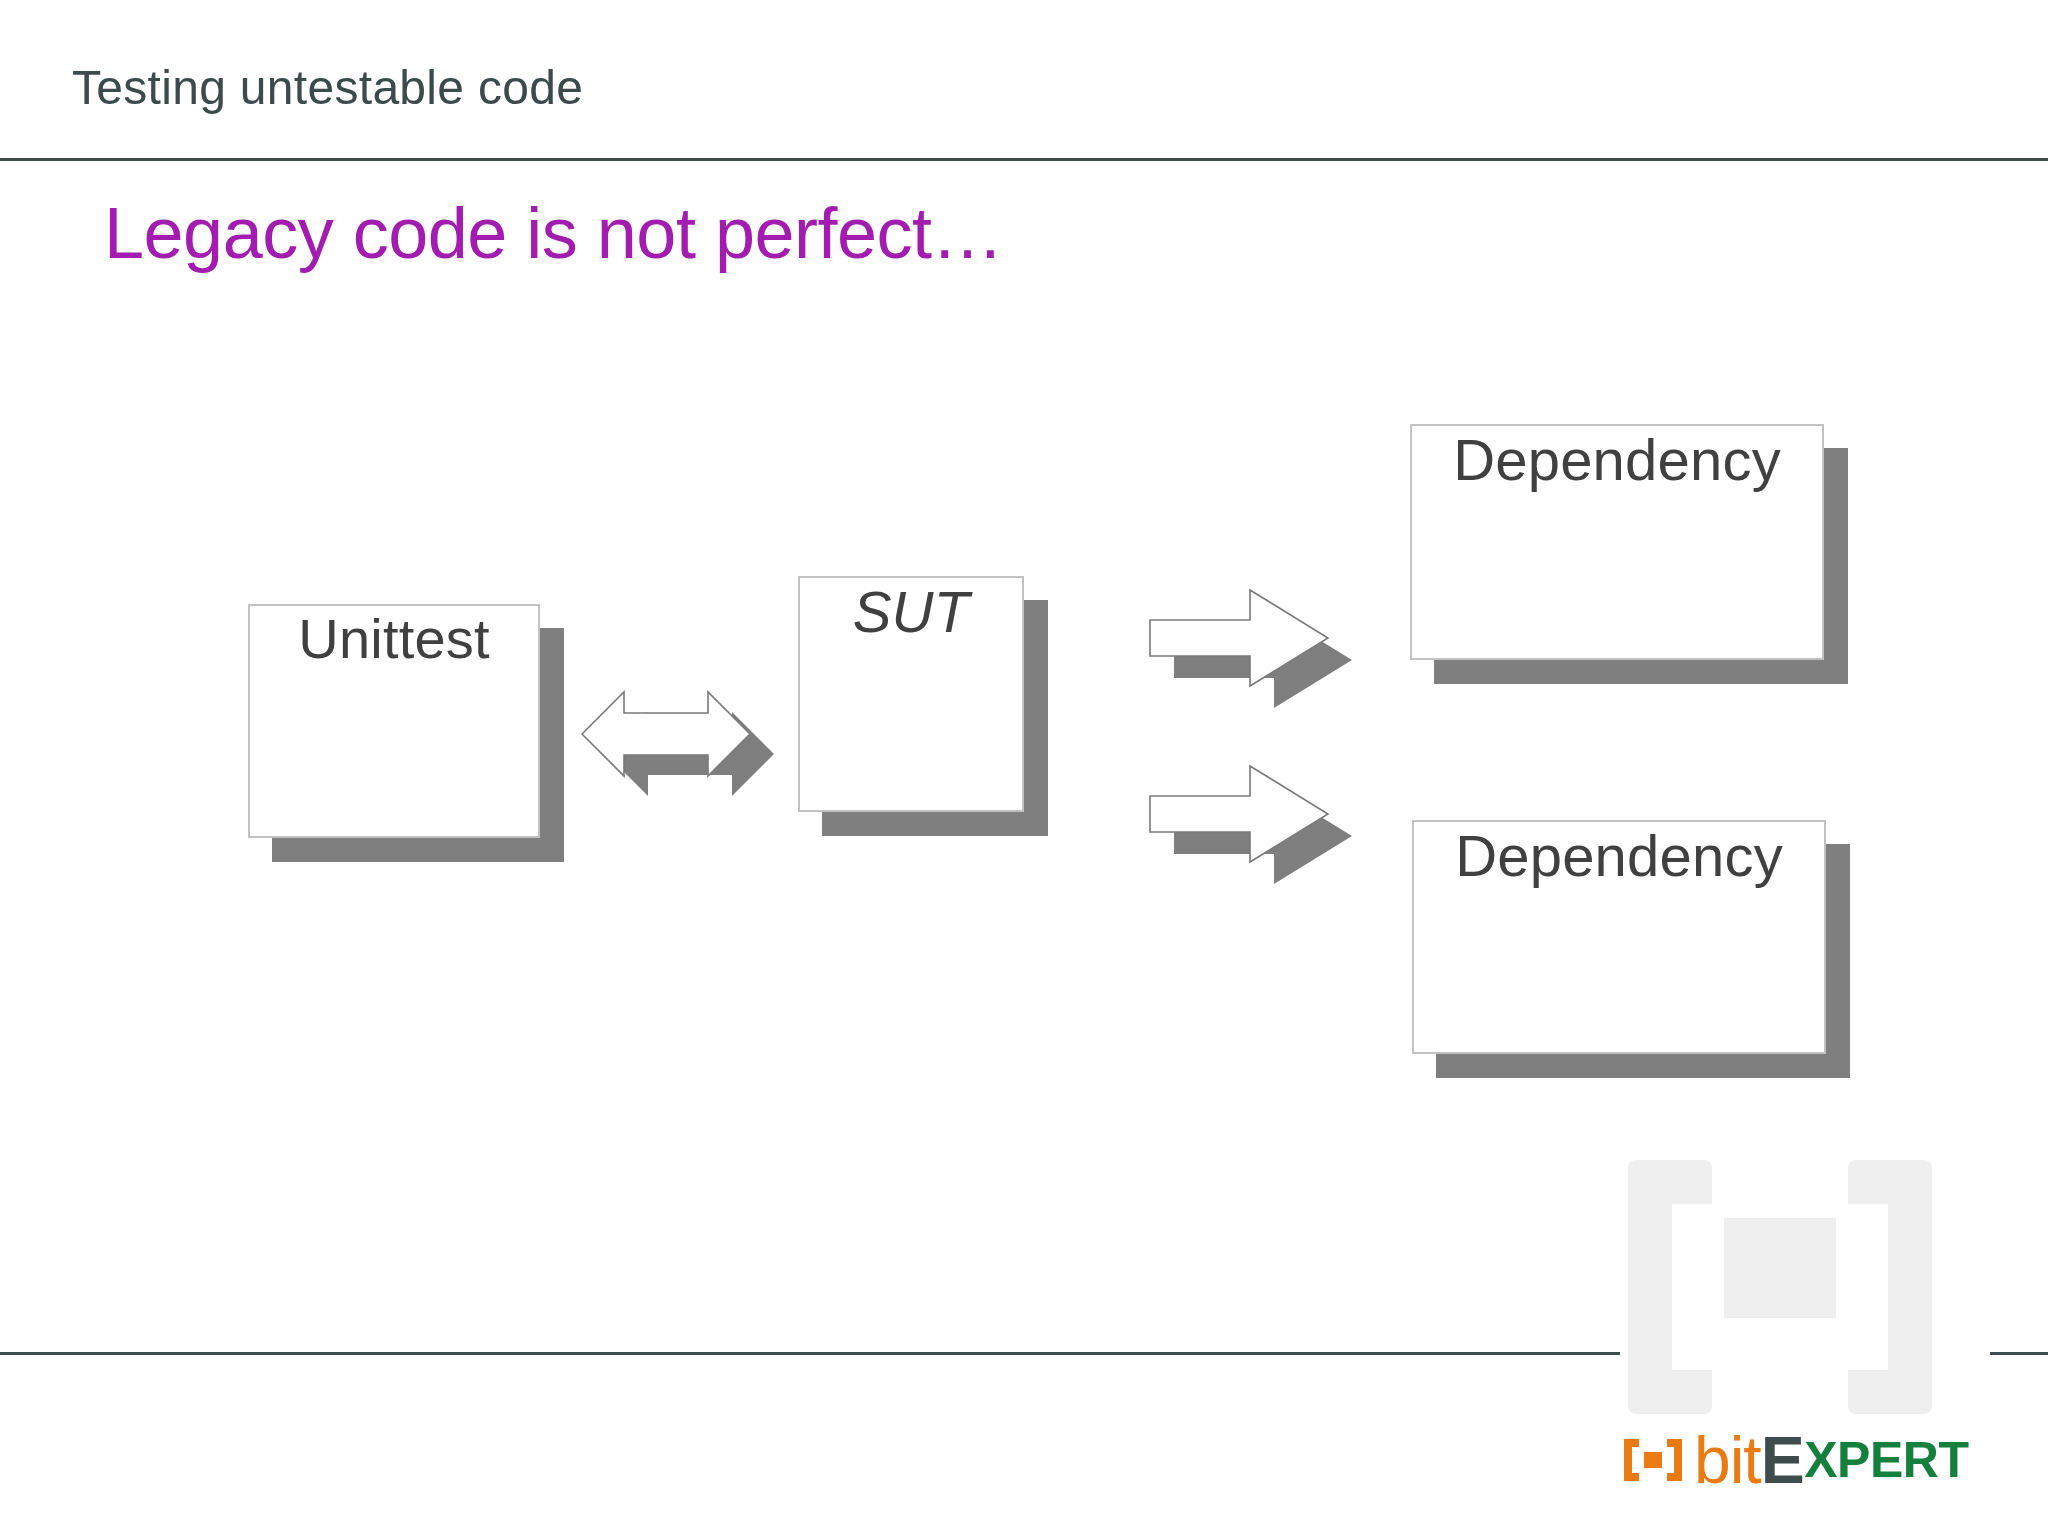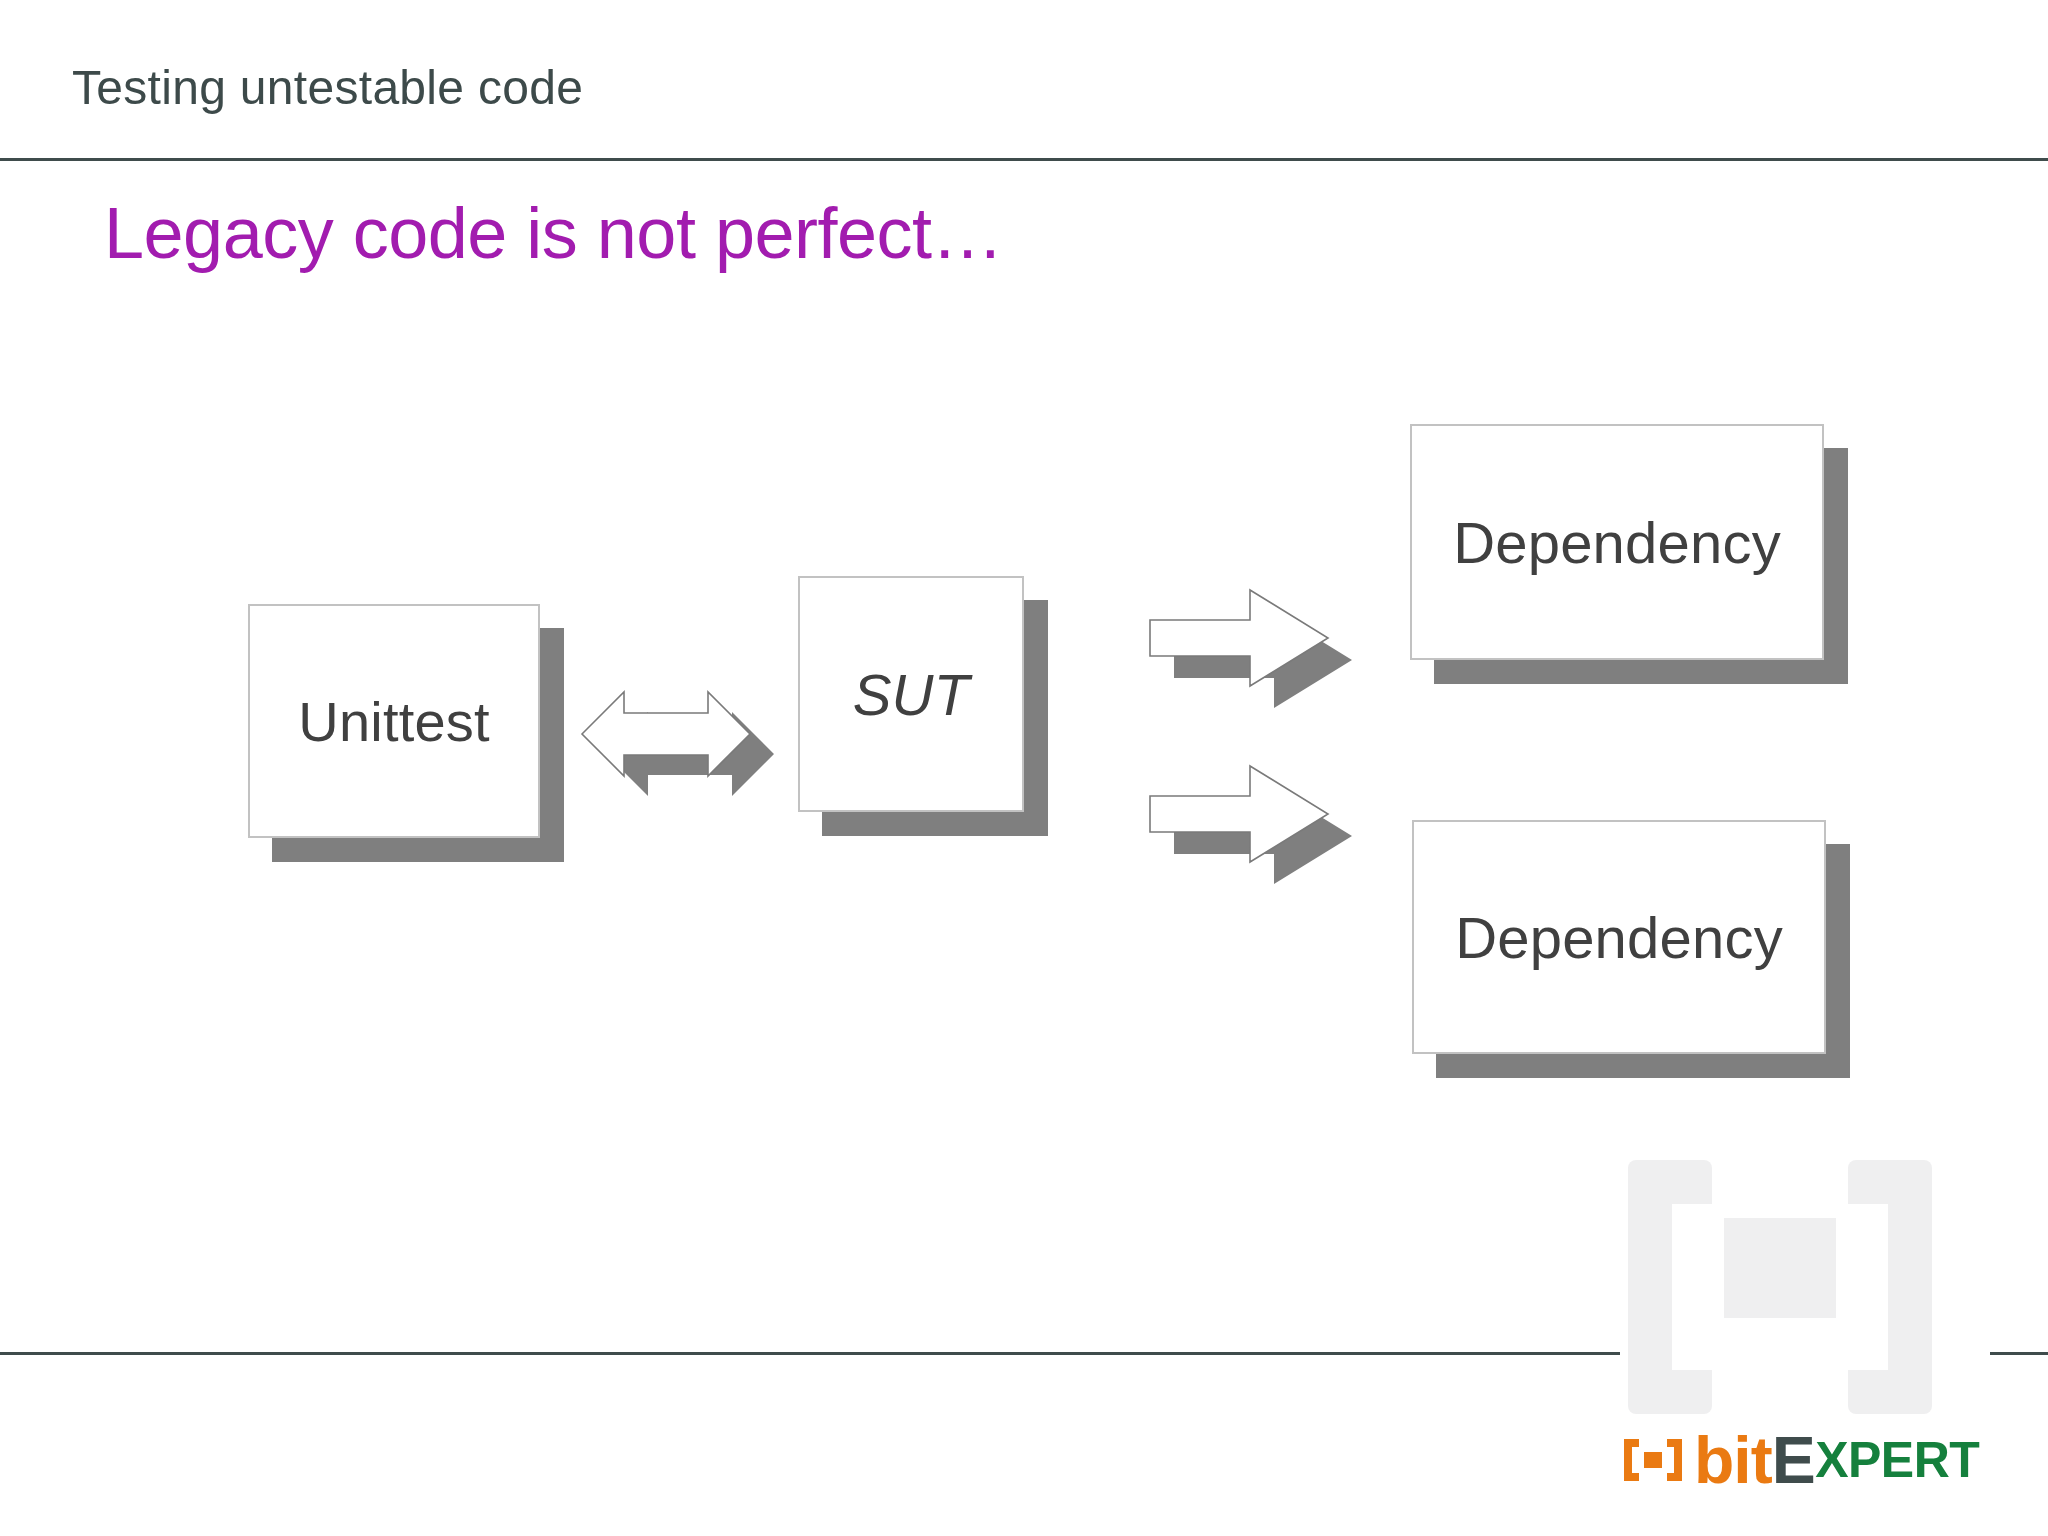--- a/index.html
+++ b/index.html
@@ -88,21 +88,21 @@
   .node .face {
     position: absolute;
     left: 0;
     top: 0;
     width: 100%;
     height: 100%;
     background: #ffffff;
     border: 2px solid #c2c2c2;
     box-sizing: border-box;
     display: flex;
-    align-items: center;
+    align-items: flex-start;
     justify-content: center;
   }
   .node .label {
     font-size: 58px;
     color: #404040;
     font-weight: 400;
     letter-spacing: 0.2px;
     white-space: nowrap;
   }
 
@@ -193,21 +193,21 @@
   .logo-mark .lm-core {
     position: absolute;
     left: 20px;
     top: 13px;
     width: 18px;
     height: 16px;
     background: #ea7a12;
   }
   .logo-bit {
     font-size: 66px;
-    font-weight: 700;
+    font-weight: 400;
     color: #ea7a12;
     line-height: 1;
     letter-spacing: -1px;
   }
   .logo-e {
     font-size: 66px;
     font-weight: 600;
     color: #3f4c4c;
     line-height: 1;
     letter-spacing: -0.5px;

